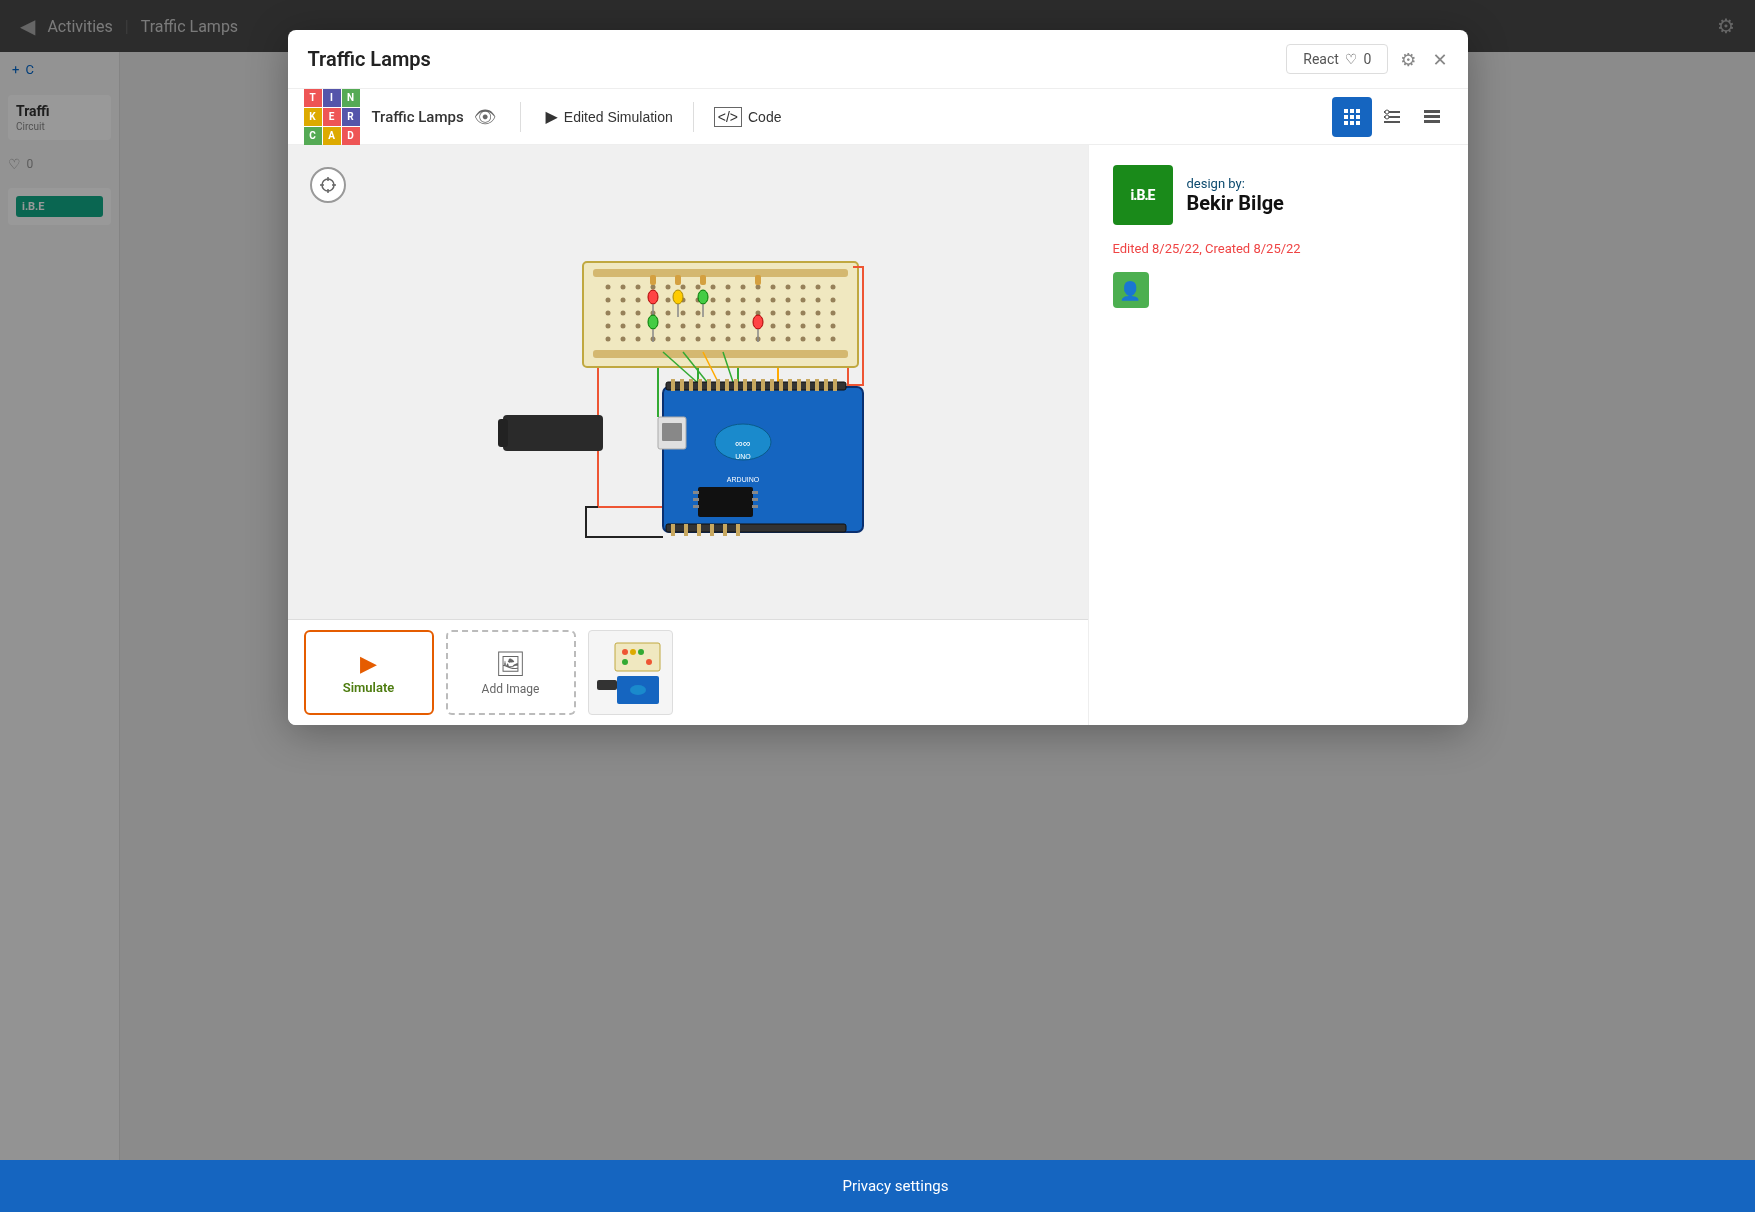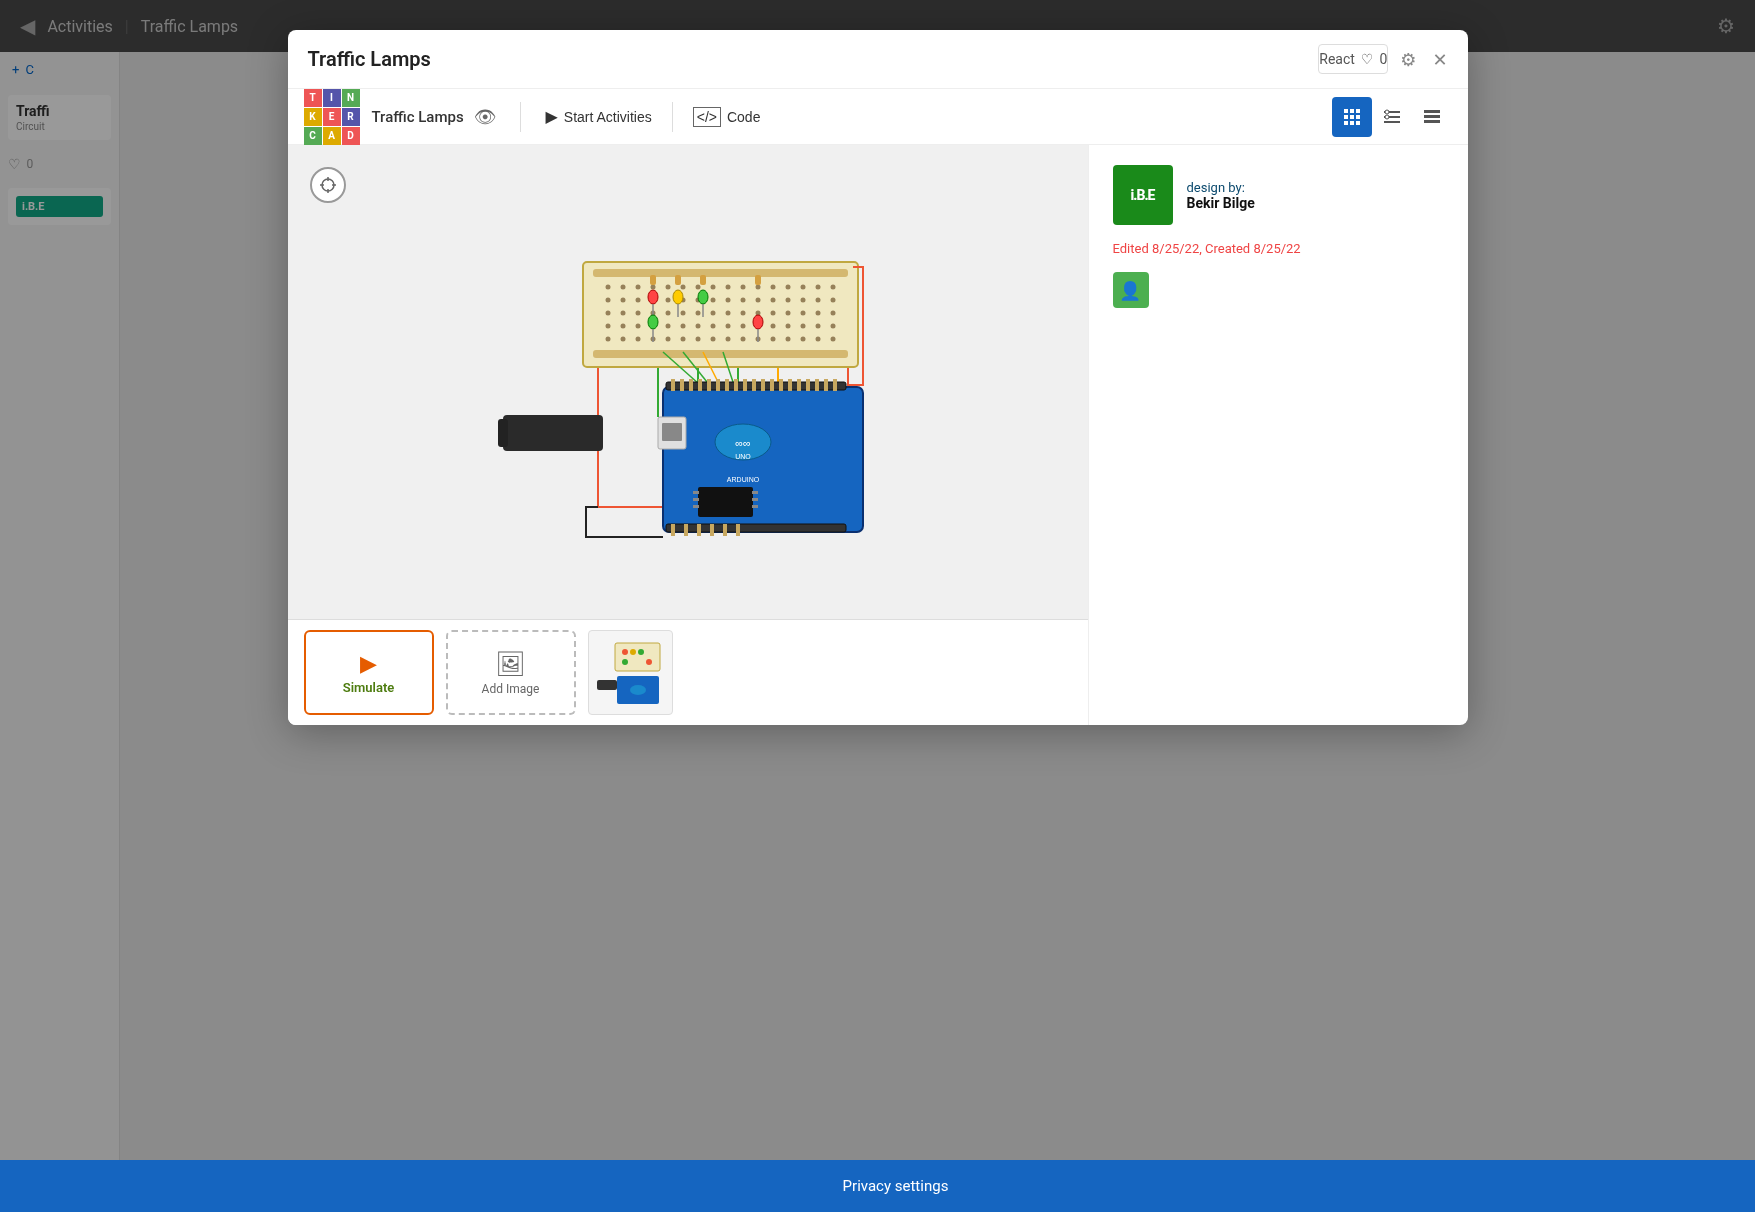--- a/index.html
+++ b/index.html
@@ -143,21 +143,21 @@
       color: #222;
       flex: 1;
     }
 
     .modal-react-btn {
       display: flex;
       align-items: center;
       gap: 6px;
       border: 1px solid #ddd;
       border-radius: 4px;
-      padding: 6px 0;
+      padding: 6px 16px;
       font-size: 14px;
       color: #555;
       cursor: pointer;
       background: white;
     }
 
     .modal-header-icons {
       display: flex;
       gap: 16px;
       align-items: center;
@@ -373,21 +373,21 @@
       display: flex;
       flex-direction: column;
     }
 
     .designer-by {
       font-size: 13px;
       color: #0c4a6e;
     }
 
     .designer-name {
-      font-size: 14px;
+      font-size: 20px;
       font-weight: 700;
       color: #111;
     }
 
     .edit-date {
       font-size: 13px;
       color: #ef4444;
     }
 
     .tinker-btn {
@@ -538,21 +538,21 @@
       </div>
 
       <span class="toolbar-project-name">Traffic Lamps</span>
 
       <span class="toolbar-eye-icon">👁</span>
 
       <div style="width:1px;height:30px;background:#ddd;margin:0 8px;"></div>
 
       <button class="toolbar-sim-btn">
         <span style="color:#333;font-size:16px;">▶</span>
-        <span>Start Activities</span>
+        <span>Edited Simulation</span>
       </button>
 
       <div style="width:1px;height:30px;background:#ddd;margin:0 4px;"></div>
 
       <button class="toolbar-code-btn">
         <span style="font-size:14px;border:1px solid #666;padding:1px 3px;">&lt;/&gt;</span>
         <span>Code</span>
       </button>
 
       <div class="toolbar-spacer"></div>

